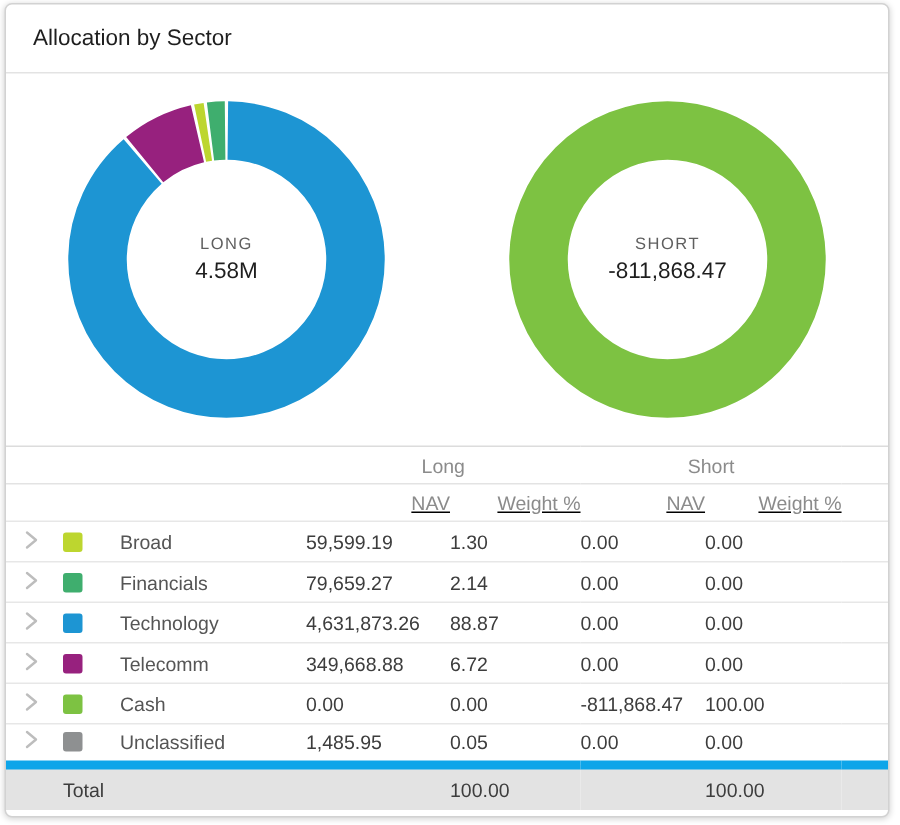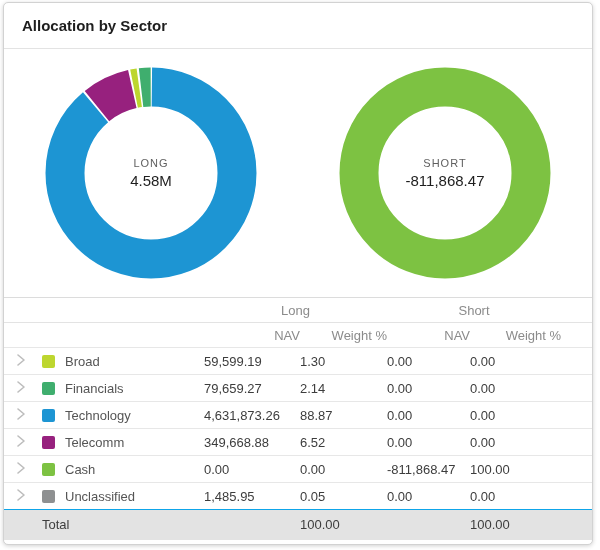--- a/index.html
+++ b/index.html
@@ -4,48 +4,48 @@
 <style>
   * { margin: 0; padding: 0; box-sizing: border-box; }
   html, body { width: 600px; height: 550px; background: #fff; font-family: "Liberation Sans", sans-serif; }
   .card {
     position: absolute; left: 3px; top: 2px; width: 590px;
     background: #fff; border: 1px solid #d2d2d2; border-radius: 5px;
     box-shadow: 0 1px 4px rgba(0,0,0,.18); overflow: hidden;
   }
   .card-header {
     height: 46px; line-height: 46px; padding-left: 18px;
-    font-size: 15px; font-weight: bold; color: #1e1e1e;
+    font-size: 15px; font-weight: normal; color: #1e1e1e;
     border-bottom: 1px solid #e3e3e3;
   }
   .chart-area { height: 248px; display: flex; }
   .chart-half { flex: 1; display: flex; align-items: center; justify-content: center; }
   .donut-wrap { position: relative; width: 212px; height: 212px; }
   .donut-center {
     position: absolute; inset: 0; display: flex; flex-direction: column;
     align-items: center; justify-content: center; pointer-events: none;
   }
   .donut-label { font-size: 11px; letter-spacing: 1px; color: #5f5f5f; margin-bottom: 3px; }
   .donut-value { font-size: 15px; font-weight: normal; color: #1e1e1e; }
   table { width: 100%; border-collapse: collapse; table-layout: fixed; font-size: 13px; }
   thead tr.group-row { height: 25px; border-top: 1px solid #dcdcdc; }
-  thead tr.cols-row { height: 25px; border-top: 1px solid #e3e3e3; }
+  thead tr.cols-row { height: 25px; border-top: 1px solid #e3e3e3; text-decoration: underline; }
   thead th { font-weight: normal; color: #8b8b8b; font-size: 13px; }
   th.grp { text-align: center; }
   th.num { text-align: right; }
   td.num { text-align: left; color: #3d3d3d; }
   tbody tr.data-row { height: 27px; border-top: 1px solid #e7e7e7; }
   .c-exp { text-align: center; }
   .chev { display: inline-block; width: 10px; height: 14px; cursor: pointer; }
   .swatch {
     display: inline-block; width: 13px; height: 13px; border-radius: 2px;
     vertical-align: -2px; margin: 0 10px 0 4px;
   }
-  .nm { color: #555; }
-  tr.total-row { height: 30px; background: #e3e3e3; border-top: 1px solid #0ea5e9; margin-top: 35px; }
+  .nm { color: #555; margin-left: 15px; }
+  tr.total-row { height: 30px; background: #e3e3e3; border-top: 6px solid #0ea5e9; margin-top: 35px; }
   tr.total-row td { color: #3d3d3d; }
   .total-label { padding-left: 4px; color: #3d3d3d; }
   .card-footer { height: 4px; }
 </style>
 </head>
 <body>
 
 <div class="card">
   <div class="card-header">Allocation by Sector</div>
 
@@ -134,21 +134,21 @@
         <td class="num">0.00</td>
         <td class="num">0.00</td>
         <td></td>
       </tr>
       <tr class="data-row">
         <td class="c-exp"><span class="chev"><svg width="10" height="14" viewBox="0 0 10 14">
                 <polyline points="2,2 8,7 2,12" fill="none" stroke="#bdbdbd" stroke-width="1.6" stroke-linecap="round" stroke-linejoin="round"></polyline>
               </svg></span></td>
         <td><span class="swatch" style="background-color: rgb(151, 33, 126);"></span><span class="nm">Telecomm</span></td>
         <td class="num">349,668.88</td>
-        <td class="num">6.52</td>
+        <td class="num">6.72</td>
         <td class="num">0.00</td>
         <td class="num">0.00</td>
         <td></td>
       </tr>
       <tr class="data-row">
         <td class="c-exp"><span class="chev"><svg width="10" height="14" viewBox="0 0 10 14">
                 <polyline points="2,2 8,7 2,12" fill="none" stroke="#bdbdbd" stroke-width="1.6" stroke-linecap="round" stroke-linejoin="round"></polyline>
               </svg></span></td>
         <td><span class="swatch" style="background-color: rgb(125, 194, 66);"></span><span class="nm">Cash</span></td>
         <td class="num">0.00</td>

